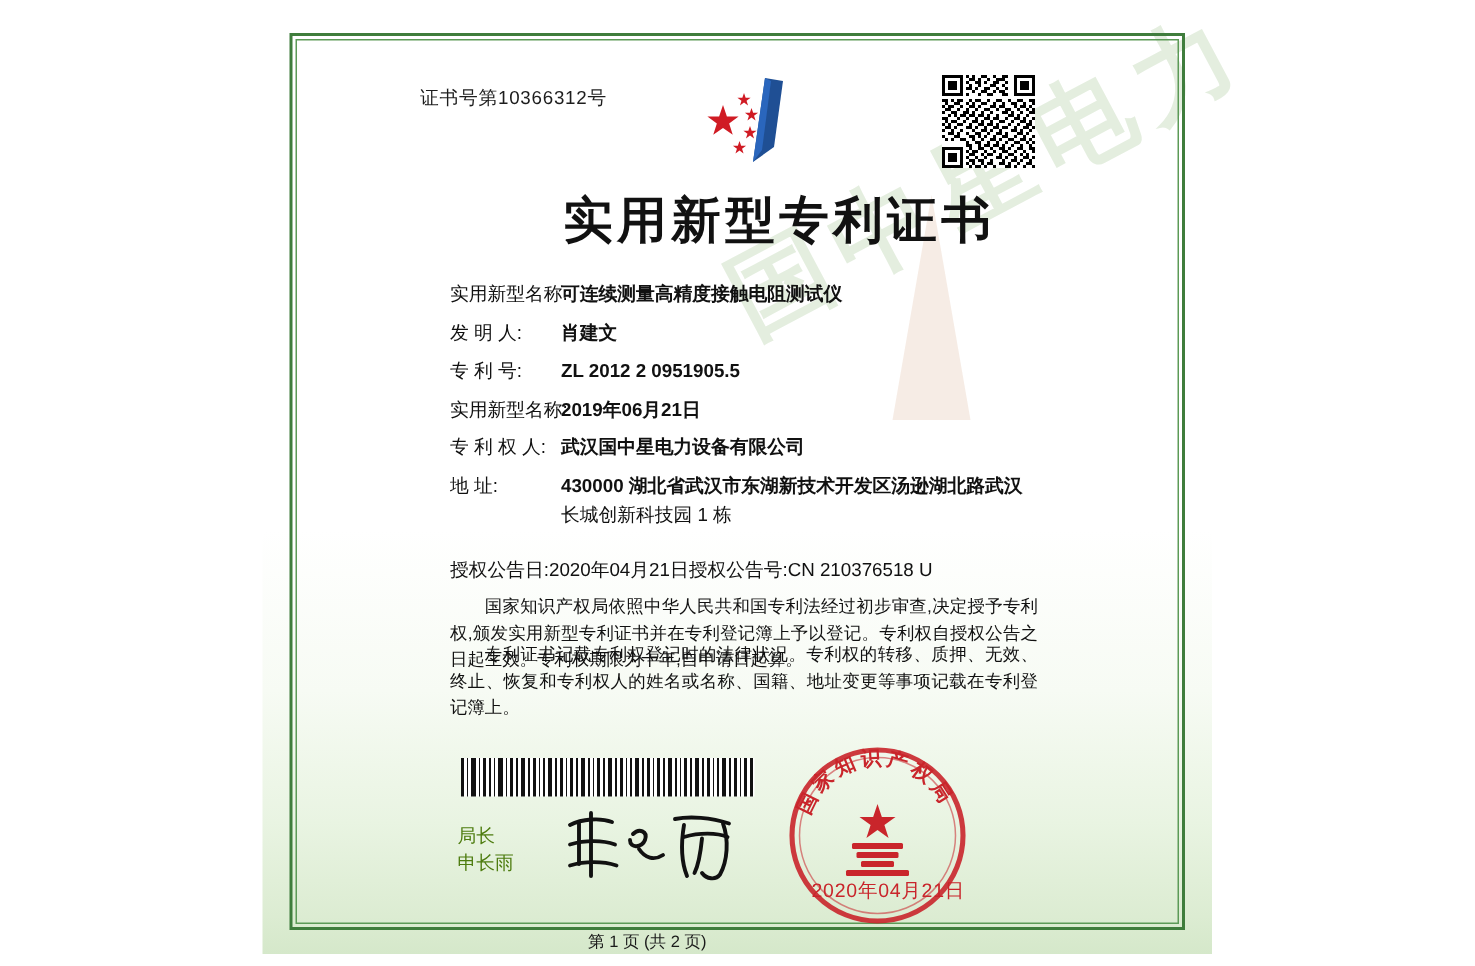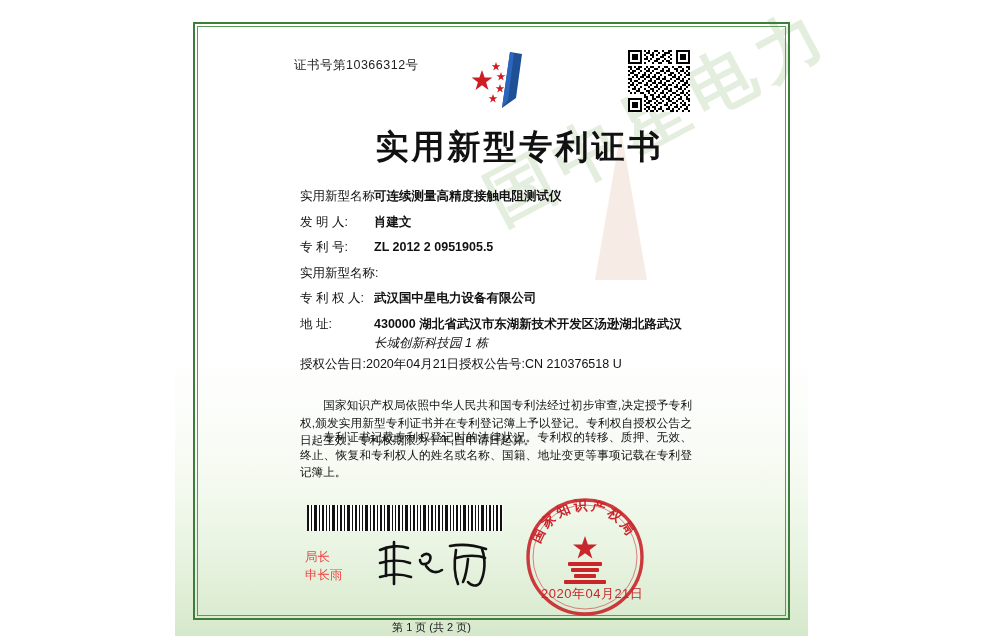--- a/index.html
+++ b/index.html
@@ -86,21 +86,21 @@
     width: 0;
     height: 0;
     border-left: 26px solid transparent;
     border-right: 26px solid transparent;
     border-bottom: 150px solid #f4e7df;
     opacity: .8;
   }
   
   .cert-no {
     position: absolute;
-    left: 294px;
+    left: 280px;
     top: 57px;
     font-size: 12.5px;
     color: #1d1d1d;
     letter-spacing: .5px;
   }
   
   .qr {
     position: absolute;
     left: 628px;
     top: 50px;
@@ -151,23 +151,22 @@
     white-space: nowrap;
   }
   .fvalue {
     flex: 1;
     font-weight: bold;
   }
   .addr-line2 {
     margin-left: 74px;
     line-height: 16px;
     margin-top: -6px;
-    margin-bottom: 5px;
+    margin-bottom: 21px;
     font-size: 12.5px;
-    font-style: italic;
   }
   .grant-row {
     display: flex;
     font-size: 12.5px;
     line-height: 16px;
   }
   .grant-row .seg2 {
   }
   
   .para {
@@ -191,21 +190,21 @@
     height: 26px;
   }
   .barcode svg { display: block; }
   
   .sig-labels {
     position: absolute;
     left: 305px;
     top: 548px;
     font-size: 12.5px;
     line-height: 18px;
-    color: #ef4444;
+    color: #4d7c0f;
   }
   .signature {
     position: absolute;
     left: 370px;
     top: 536px;
     width: 130px;
     height: 56px;
     color: #101010;
     font-family: "DejaVu Serif", serif;
     font-size: 34px;
@@ -543,20 +542,21 @@
     <div class="frow">
       <div class="flabel">发 明 人:</div>
       <div class="fvalue">肖建文</div>
     </div>
     <div class="frow">
       <div class="flabel">专 利 号:</div>
       <div class="fvalue">ZL 2012 2 0951905.5</div>
     </div>
     <div class="frow">
       <div class="flabel">实用新型名称:</div>
+      <div class="fvalue">2019年06月21日</div>
     </div>
     <div class="frow">
       <div class="flabel">专 利 权 人:</div>
       <div class="fvalue">武汉国中星电力设备有限公司</div>
     </div>
     <div class="frow">
       <div class="flabel">地 址:</div>
       <div class="fvalue">430000 湖北省武汉市东湖新技术开发区汤逊湖北路武汉</div>
     </div>
     <div class="addr-line2">长城创新科技园 1 栋</div>

